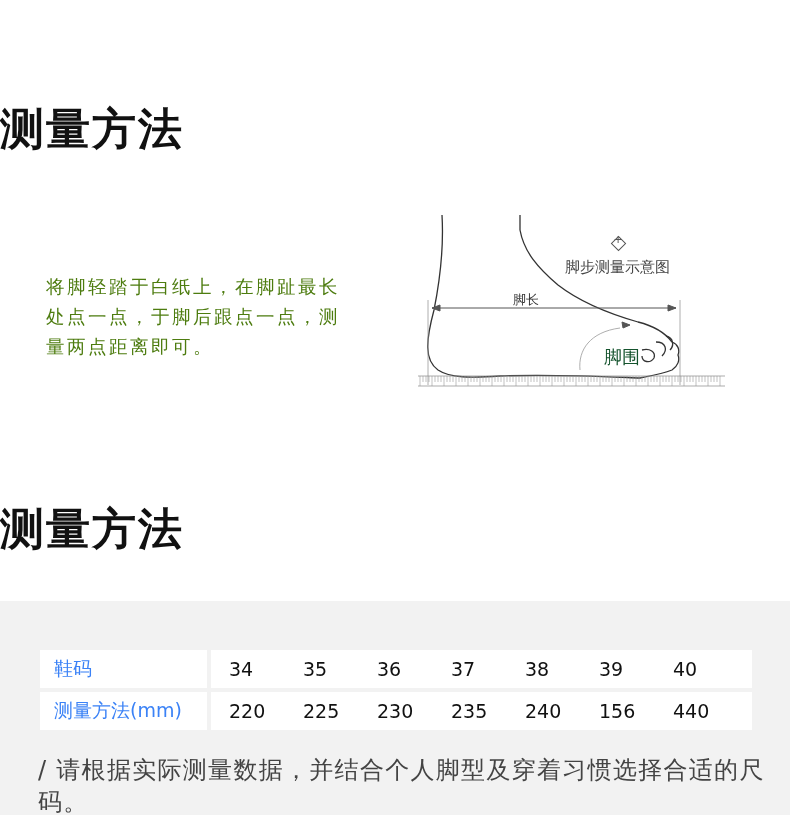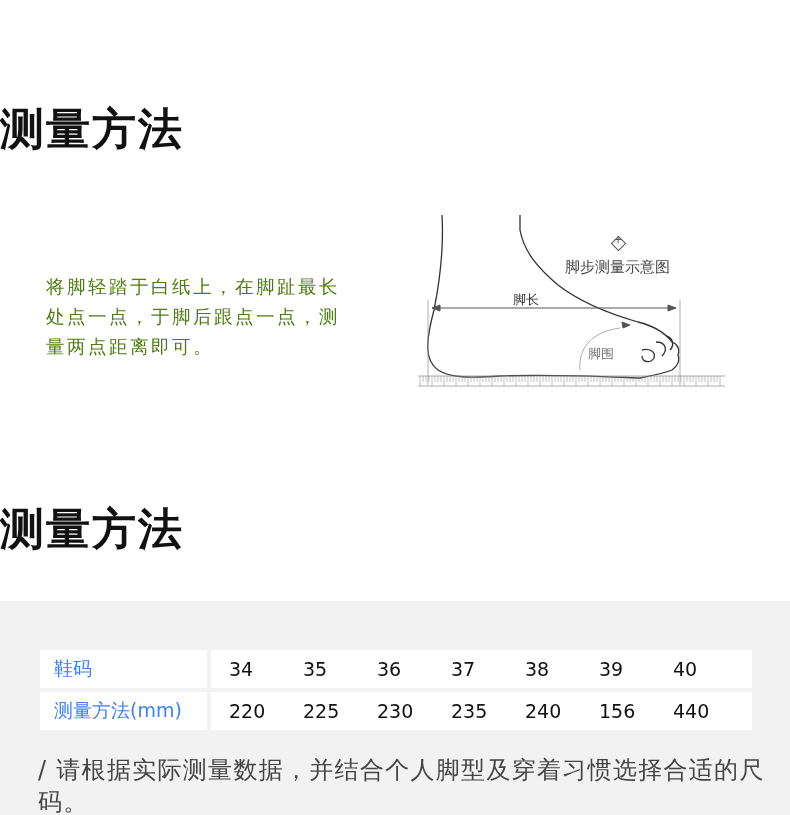--- a/index.html
+++ b/index.html
@@ -27,21 +27,21 @@
       width: 14px; height: 14px; position: relative; display: inline-block;
     }
     .diamond-icon::before {
       content: ""; position: absolute; left: 2px; top: 2px; width: 9px; height: 9px;
       border: 1.3px solid #555; transform: rotate(45deg);
     }
     .diamond-icon::after {
       content: "+"; position: absolute; left: 3px; top: -3px; font-size: 11px; color: #555;
     }
     .label-length { position: absolute; left: 513px; top: 291px; font-size: 13px; color: #333; }
-    .label-girth { position: absolute; left: 588px; top: 345px; font-size: 13px; color: #737373; }
+    .label-girth { position: absolute; left: 604px; top: 345px; font-size: 18px; color: #14532d; }
 
     .gray-section {
       position: absolute; left: 0; top: 601px; width: 790px; height: 214px; background: #f2f2f2;
     }
     .size-table {
       position: absolute; left: 40px; top: 650px; width: 712px;
     }
     .table-row { display: flex; height: 38px; margin-bottom: 4px; }
     .row-header {
       width: 167px; background: #fff; display: flex; align-items: center; padding-left: 14px;

